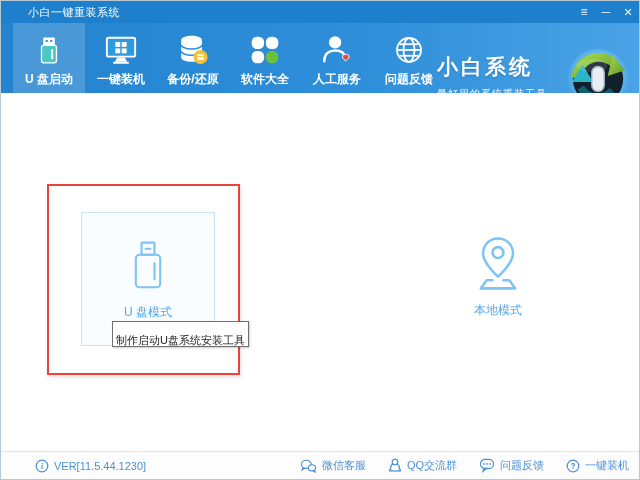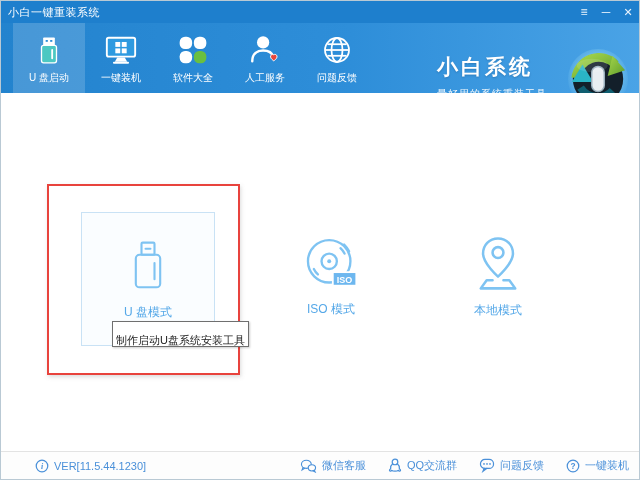--- a/index.html
+++ b/index.html
@@ -3,35 +3,35 @@
 <meta charset="utf-8">
 <style>
   * { margin:0; padding:0; box-sizing:border-box; }
   html,body { width:640px; height:480px; overflow:hidden; }
   body { font-family:"Liberation Sans","DejaVu Sans",sans-serif; }
   #app { position:relative; width:640px; height:480px; background:#fff; border:1px solid #b9c9d4; }
 
   
   .titlebar { position:absolute; left:0; top:0; width:100%; height:22px;
     background:#1e7fcd; display:flex; align-items:center; color:#fff; }
-  .titlebar .title { font-size:11px; padding-left:7px; letter-spacing:.5px; }
+  .titlebar .title { font-size:11px; padding-left:27px; letter-spacing:.5px; }
   .win-controls { margin-left:auto; display:flex; align-items:center; height:100%; }
   .win-btn { width:22px; height:100%; display:flex; align-items:center; justify-content:center;
     color:#eaf4fd; font-size:12px; cursor:pointer; }
   .win-btn.close { font-size:11px; }
 
   
   .toolbar { position:absolute; left:0; top:22px; width:100%; height:70px;
     background:linear-gradient(90deg,#2383ce 0%, #2e8ed9 55%, #4aa3e6 100%); }
   .tabs { display:flex; margin-left:12px; height:70px; }
   .tab { width:72px; height:70px; display:flex; flex-direction:column; align-items:center;
     justify-content:flex-start; padding-top:9px; cursor:pointer; }
   .tab.active { background:rgba(255,255,255,0.17); }
   .tab .ic { height:36px; display:flex; align-items:center; justify-content:center; }
-  .tab .lbl { font-size:10px; color:#fff; margin-top:3px; white-space:nowrap; }
+  .tab .lbl { font-size:12px; color:#fff; margin-top:3px; white-space:nowrap;font-weight:bold; }
 
   .brand { position:absolute; right:92px; top:30px; text-align:left; color:#fff; }
   .brand .name { font-size:21px; font-weight:bold; letter-spacing:3px;
     text-shadow:0 1px 2px rgba(0,40,80,.25); }
   .brand .slogan { font-size:10px; margin-top:6px; letter-spacing:1px; opacity:.95; }
   .brand-logo { position:absolute; right:10px; top:25px; width:62px; height:62px; }
 
   
   .main { position:absolute; left:0; top:92px; width:100%; height:360px; background:#fff; }
 
@@ -99,20 +99,33 @@
             <rect x="18.8" y="9.5" width="5.2" height="5.2" fill="#fff"></rect>
             <rect x="12" y="16.3" width="5.2" height="5.2" fill="#fff"></rect>
             <rect x="18.8" y="16.3" width="5.2" height="5.2" fill="#fff"></rect>
             <path d="M14 26 L22 26 L24.5 30.5 L11.5 30.5 Z" fill="#fff"></path>
             <rect x="9.5" y="30.5" width="17" height="2" rx="1" fill="#fff"></rect>
           </svg>
         </span>
         <span class="lbl">一键装机</span>
       </div>
 
+      <div class="tab">
+        <span class="ic">
+          <svg width="34" height="34" viewBox="0 0 36 36">
+            <path d="M5.5 7.5 C5.5 5 10.5 3 16.5 3 C22.5 3 27.5 5 27.5 7.5 L27.5 26 C27.5 28.5 22.5 30.5 16.5 30.5 C10.5 30.5 5.5 28.5 5.5 26 Z" fill="#fff"></path>
+            <path d="M5.5 12.5 A11 4.5 0 0 0 27.5 12.5" fill="none" stroke="#2e8ed9" stroke-width="1.6"></path>
+            <path d="M5.5 19 A11 4.5 0 0 0 27.5 19" fill="none" stroke="#2e8ed9" stroke-width="1.6"></path>
+            <circle cx="26" cy="25.5" r="7.5" fill="#f0c23c"></circle>
+            <rect x="22.7" y="22.6" width="6.6" height="6" fill="#fff"></rect>
+            <line x1="22.7" y1="24.8" x2="29.3" y2="24.8" stroke="#f0c23c" stroke-width="1"></line>
+          </svg>
+        </span>
+        <span class="lbl">备份/还原</span>
+      </div>
 
       <div class="tab">
         <span class="ic">
           <svg width="32" height="32" viewBox="0 0 36 36">
             <rect x="3" y="3" width="14" height="14" rx="6" fill="#fff"></rect>
             <rect x="19" y="3" width="14" height="14" rx="6" fill="#fff"></rect>
             <rect x="3" y="19" width="14" height="14" rx="6" fill="#fff"></rect>
             <rect x="19" y="19" width="14" height="14" rx="6" fill="#6abf40"></rect>
           </svg>
         </span>
@@ -179,35 +192,20 @@
         <rect x="24" y="4" width="16" height="15" rx="1.5"></rect>
         <line x1="29" y1="11.5" x2="35" y2="11.5"></line>
         <rect x="17" y="19" width="30" height="40" rx="4.5"></rect>
         <line x1="40" y1="29" x2="40" y2="49"></line>
       </svg>
       <span class="lbl">U 盘模式</span>
     </div>
 
     <div class="tooltip">制作启动U盘系统安装工具</div>
 
-    <div class="mode iso">
-      <svg width="58" height="56" viewBox="0 0 64 62">
-        <g fill="none" stroke="#7ec3f2" stroke-width="2.6" stroke-linecap="round">
-          <circle cx="30" cy="28" r="23.5"></circle>
-          <circle cx="30" cy="28" r="8.5"></circle>
-          <circle cx="30" cy="28" r="2.2" fill="#7ec3f2" stroke="none"></circle>
-          <path d="M42.5 13.5 A19.5 19.5 0 0 1 47 19.5"></path>
-          <path d="M46.5 9.5 A25 25 0 0 1 52 17"></path>
-          <path d="M17.5 42.5 A19.5 19.5 0 0 1 13 36.5"></path>
-        </g>
-        <rect x="34" y="40" width="26" height="15" fill="#6db7ef" stroke="#fff" stroke-width="2"></rect>
-        <text x="47" y="51.5" text-anchor="middle" font-size="10" font-weight="bold" font-family="Liberation Sans, DejaVu Sans, sans-serif" fill="#fff">ISO</text>
-      </svg>
-      <span class="lbl">ISO 模式</span>
-    </div>
 
     <div class="mode local">
       <svg width="58" height="60" viewBox="0 0 64 66" fill="none" stroke="#7ec3f2" stroke-width="2.8" stroke-linecap="round" stroke-linejoin="round">
         <path d="M32 6 C22.3 6 15.5 13.2 15.5 22.5 C15.5 33.5 32 48 32 48 C32 48 48.5 33.5 48.5 22.5 C48.5 13.2 41.7 6 32 6 Z"></path>
         <circle cx="32" cy="21.5" r="6"></circle>
         <path d="M26 52 L19.5 52 L13 61 L51 61 L44.5 52 L38 52"></path>
       </svg>
       <span class="lbl">本地模式</span>
     </div>
   </div>

